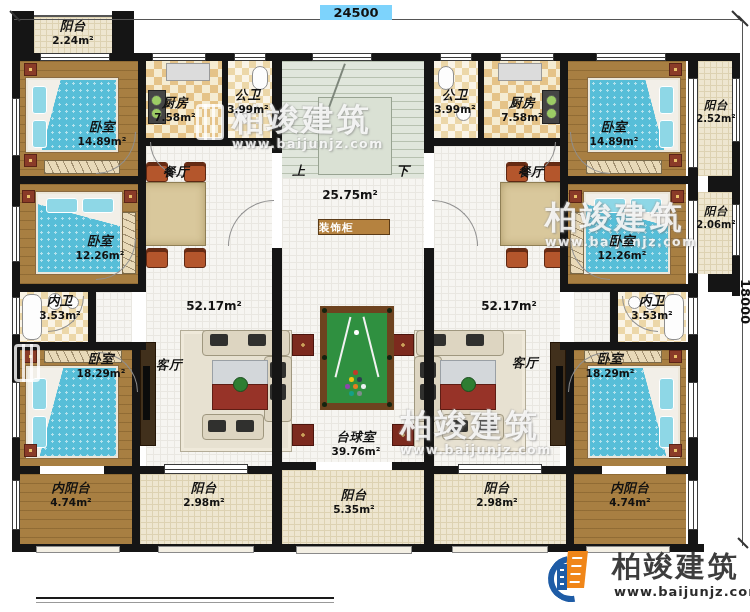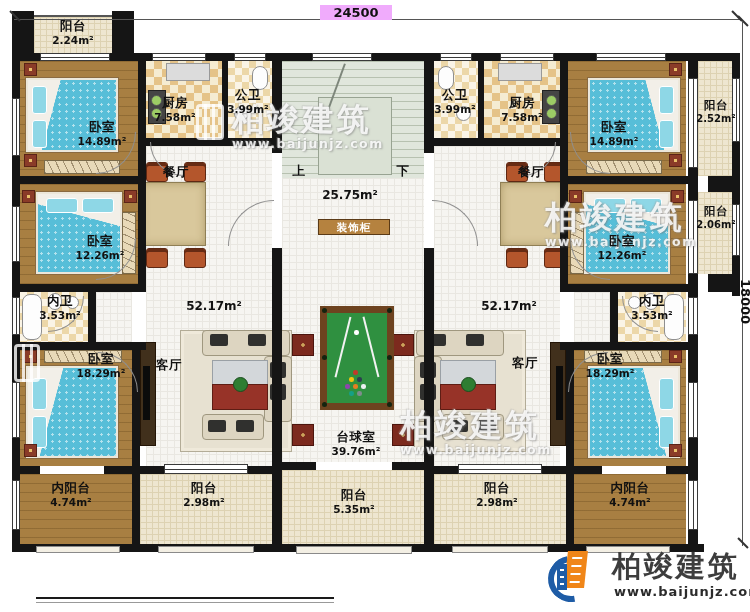--- a/index.html
+++ b/index.html
@@ -17,21 +17,21 @@
   .win{position:absolute;background:#fff;border:1px solid #3a3a3a;box-sizing:border-box;}
   .win-h{background-image:linear-gradient(#3a3a3a,#3a3a3a);background-size:100% 1px;background-position:center;background-repeat:no-repeat;}
   .win-v{background-image:linear-gradient(#3a3a3a,#3a3a3a);background-size:1px 100%;background-position:center;background-repeat:no-repeat;}
   .sill{position:absolute;background:#f3efe4;border:1px solid #8a8a8a;box-sizing:border-box;}
   .door{position:absolute;border:1.4px solid #8f8f8f;box-sizing:border-box;background:transparent;}
   .door.tl{border-right:0;border-bottom:0;border-radius:100% 0 0 0;}
   .door.tr{border-left:0;border-bottom:0;border-radius:0 100% 0 0;}
   .door.bl{border-right:0;border-top:0;border-radius:0 0 0 100%;}
   .door.br{border-left:0;border-top:0;border-radius:0 0 100% 0;}
   .lbl{position:absolute;color:#111;text-align:center;font-weight:700;line-height:14px;}
-  .lbl .nm{font-size:12.5px;letter-spacing:.5px;display:block;}
+  .lbl .nm{font-size:12.5px;letter-spacing:.5px;display:block;font-style:italic;}
   .lbl .ar{font-size:10.5px;display:block;}
   .one{font-size:12.5px;}
   .bed{position:absolute;background-color:#57bed8;background-image:radial-gradient(rgba(255,255,255,.55) 1px,transparent 1.4px);background-size:7px 7px;border:2px solid #ece7da;box-shadow:0 0 0 1px #8a6a40;box-sizing:border-box;}
   .sheet{position:absolute;}
   .sh-l{left:0;top:0;width:46%;height:100%;background:linear-gradient(105deg,#f2efe8 0 55%,rgba(242,239,232,0) 56%);}
   .sh-t{left:0;top:0;width:100%;height:46%;background:linear-gradient(195deg,#f2efe8 0 55%,rgba(242,239,232,0) 56%);}
   .sh-r{right:0;top:0;width:46%;height:100%;background:linear-gradient(255deg,#f2efe8 0 55%,rgba(242,239,232,0) 56%);}
   .pillow{position:absolute;background:#8ed7e6;border:1px solid #fff;border-radius:3px;}
   .stand{position:absolute;background:#8a3b28;border:1px solid #5b2317;background-image:radial-gradient(#e8c06a 1.5px,transparent 2px);background-position:center;background-repeat:no-repeat;box-sizing:border-box;}
   .ward{position:absolute;background:#e8d9b8;border:1px solid #7a6a4a;background-image:repeating-linear-gradient(65deg,rgba(90,70,40,.5) 0 1px,transparent 1px 7px);box-sizing:border-box;}
@@ -44,28 +44,28 @@
   .mat{position:absolute;background:#7c2a1e;border:1px solid #4c150d;background-image:radial-gradient(#caa25a 1.5px,transparent 2px);background-position:center;background-repeat:no-repeat;box-sizing:border-box;}
   .tvcab{position:absolute;background:#41301c;border:1px solid #241506;box-sizing:border-box;}
   .tv{position:absolute;background:#0b0b0b;}
   .fix{position:absolute;background:#fdfdfd;border:1px solid #8f8f8f;box-sizing:border-box;}
   .round{border-radius:50%;}
   .rtub{border-radius:8px;}
   .billiard{position:absolute;background:#2f9040;border:7px solid #6d431f;box-sizing:border-box;}
   .pocket{position:absolute;width:5px;height:5px;border-radius:50%;background:#14240f;}
   .cue{position:absolute;width:1.5px;background:#f2f2f2;}
   .ball{position:absolute;width:4.5px;height:4.5px;border-radius:50%;}
-  .cab{position:absolute;background:#b5823f;border:1px solid #5a3a16;color:#fff;font-size:10.5px;font-weight:700;text-align:center;line-height:15px;letter-spacing:1px;box-sizing:border-box;}
+  .cab{position:absolute;background:#b5823f;border:1px solid #5a3a16;color:#fff;font-size:10.5px;font-weight:700;line-height:15px;letter-spacing:1px;box-sizing:border-box;}
   .wm{position:absolute;color:rgba(255,255,255,.85);text-shadow:1px 1px 2px rgba(125,125,125,.6),-1px -1px 1px rgba(160,160,160,.35);font-weight:800;white-space:nowrap;}
   .wm .big{font-size:32px;letter-spacing:3px;line-height:34px;display:block;}
   .wm .url{font-size:12.5px;letter-spacing:1.5px;line-height:16px;display:block;}
   .wmicon{position:absolute;border:3px solid rgba(255,255,255,.8);border-radius:4px;background:linear-gradient(90deg,transparent 5px,rgba(255,255,255,.8) 5px 8px,transparent 8px 13px,rgba(255,255,255,.8) 13px 16px,transparent 16px);box-sizing:border-box;}
   .dim{position:absolute;background:#555;}
   .tick{position:absolute;width:14px;height:2px;background:#333;transform:rotate(45deg);}
-  .dimlbl{position:absolute;font-size:13px;font-weight:700;color:#111;background:#f0abfc;padding:0 4px;text-align:center;}
+  .dimlbl{position:absolute;font-size:13px;font-weight:700;color:#111;background:#7dd3fc;padding:0 4px;text-align:center;}
   .title-cn{position:absolute;left:36px;top:550px;font-size:40px;font-weight:700;color:#111;letter-spacing:1px;line-height:44px;}
   .title-scale{position:absolute;left:250px;top:556px;font-size:34px;font-weight:400;color:#111;line-height:40px;}
   .title-line{position:absolute;background:#1a1a1a;}
   .info{position:absolute;left:345px;top:554px;font-size:14.5px;font-weight:600;color:#111;line-height:21px;}
   .logo-name{position:absolute;left:612px;top:550px;font-size:29px;font-weight:800;color:#3d3d3d;letter-spacing:3px;line-height:32px;}
   .logo-url{position:absolute;left:614px;top:584px;font-size:13px;font-weight:700;color:#2b2b2b;letter-spacing:1px;}
 </style>
 </head>
 <body>
 

